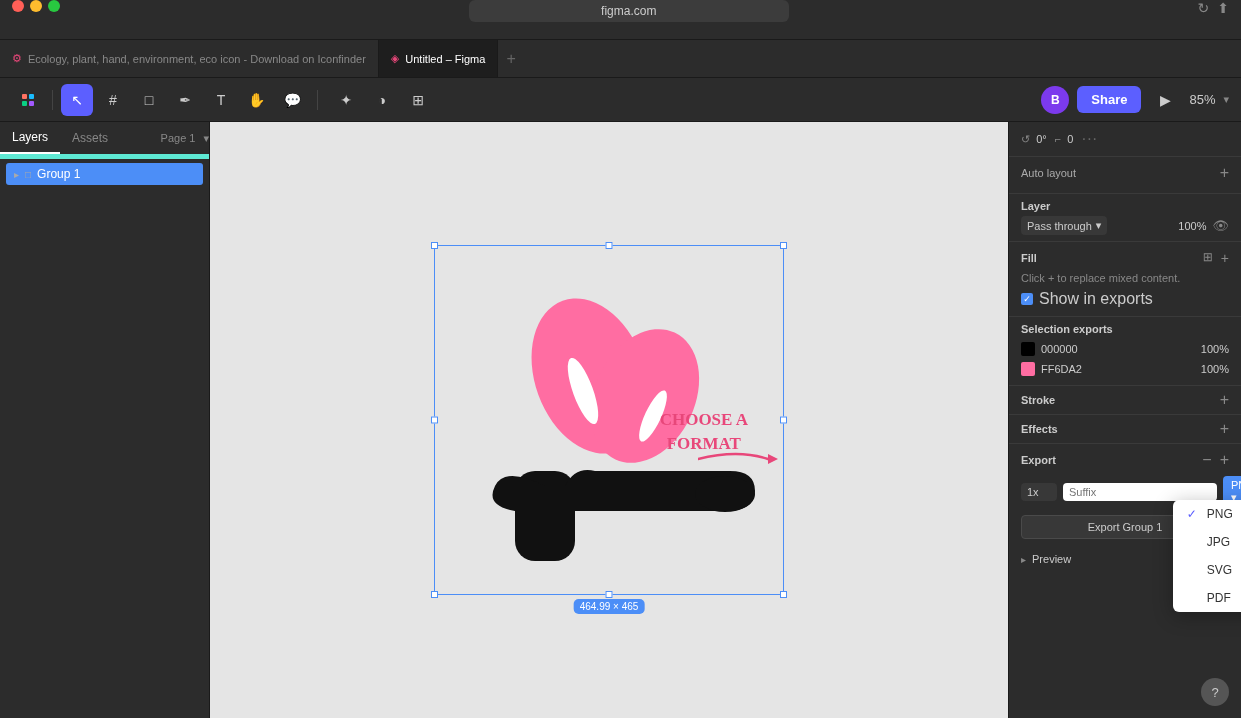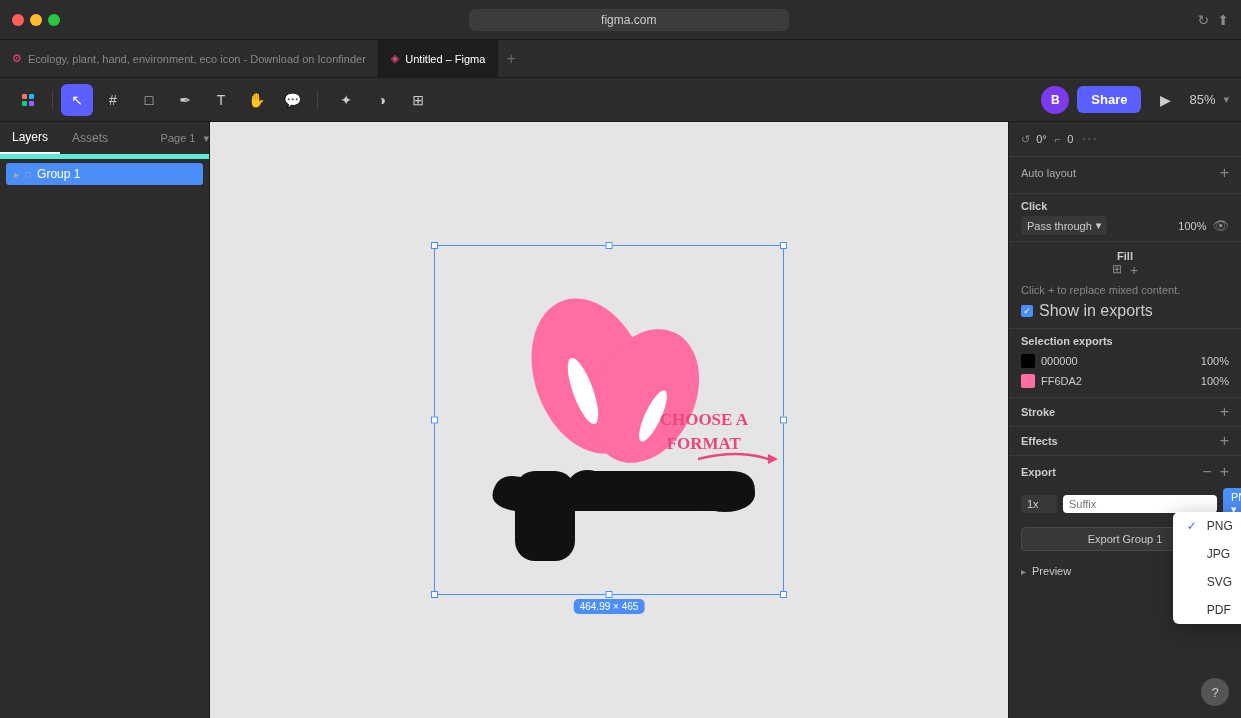--- a/index.html
+++ b/index.html
@@ -1,19 +1,19 @@
 <!DOCTYPE html>
 <html><head>
   <meta charset="utf-8">
   <style>
     * { box-sizing: border-box; margin: 0; padding: 0; }
     body { font-family: -apple-system, BlinkMacSystemFont, 'Segoe UI', sans-serif; background: #1e1e1e; color: #fff; overflow: hidden; width: 1241px; height: 718px; }
 
     
-    .titlebar { height: 40px; background: #2c2c2c; display: flex; align-items: center; justify-content: space-between; padding: 0 12px; border-bottom: 1px solid #1a1a1a; }
+    .titlebar { height: 40px; background: #2c2c2c; display: flex; align-items: flex-start; justify-content: space-between; padding: 0 12px; border-bottom: 1px solid #1a1a1a; }
     .titlebar-left { display: flex; align-items: center; gap: 8px; }
     .traffic-lights { display: flex; gap: 6px; }
     .traffic-light { width: 12px; height: 12px; border-radius: 50%; }
     .tl-red { background: #ff5f57; }
     .tl-yellow { background: #febc2e; }
     .tl-green { background: #28c840; }
     .titlebar-center { display: flex; align-items: center; gap: 6px; background: #3c3c3c; border-radius: 6px; padding: 4px 12px; font-size: 12px; color: #ccc; width: 320px; justify-content: center; }
     .titlebar-right { display: flex; align-items: center; gap: 8px; }
 
     
@@ -66,21 +66,21 @@
     .rp-section { border-bottom: 1px solid #3a3a3a; padding: 8px 12px; }
     .rp-row { display: flex; align-items: center; justify-content: space-between; margin-bottom: 4px; }
     .rp-label { font-size: 11px; color: #aaa; }
     .rp-title { font-size: 11px; color: #ccc; font-weight: 600; }
 
     .coord-row { display: flex; align-items: center; gap: 8px; padding: 8px 12px; border-bottom: 1px solid #3a3a3a; }
     .coord-field { display: flex; align-items: center; gap: 4px; }
     .blend-selector { display: flex; align-items: center; gap: 4px; background: #383838; border-radius: 4px; padding: 3px 6px; font-size: 11px; color: #ccc; cursor: pointer; }
 
     .fill-section { padding: 8px 12px; border-bottom: 1px solid #3a3a3a; }
-    .fill-header { display: flex; align-items: center; justify-content: space-between; margin-bottom: 6px; flex-direction: column; }
+    .fill-header { display: flex; align-items: center; justify-content: space-between; margin-bottom: 6px; }
     .fill-icons { display: flex; gap: 4px; }
     .checkbox-row { display: flex; align-items: center; gap: 6px; }
     .checkbox-blue { width: 12px; height: 12px; background: #4c8ef7; border-radius: 2px; display: flex; align-items: center; justify-content: center; }
     .checkmark { color: #fff; font-size: 9px; }
 
     .color-item { display: flex; align-items: center; justify-content: space-between; padding: 3px 0; }
     .color-swatch { display: flex; align-items: center; gap: 6px; }
     .swatch-box { width: 14px; height: 14px; border-radius: 2px; }
     .color-name { font-size: 11px; color: #ccc; }
     .color-opacity { font-size: 11px; color: #ccc; }
@@ -271,21 +271,21 @@
 
     <div class="rp-section">
       <div class="rp-row">
         <span class="rp-label">Auto layout</span>
         <span class="add-btn">+</span>
       </div>
     </div>
 
     <div style="padding:6px 12px; border-bottom:1px solid #3a3a3a;">
       <div class="rp-row">
-        <span class="rp-title">Click</span>
+        <span class="rp-title">Layer</span>
       </div>
       <div style="display:flex; align-items:center; justify-content:space-between; margin-top:4px;">
         <div class="blend-selector">
           <span>Pass through</span>
           <span>▾</span>
         </div>
         <div style="display:flex; align-items:center; gap:6px;">
           <span style="color:#ccc; font-size:11px;">100%</span>
           <span style="color:#888; font-size:13px;">👁</span>
         </div>

